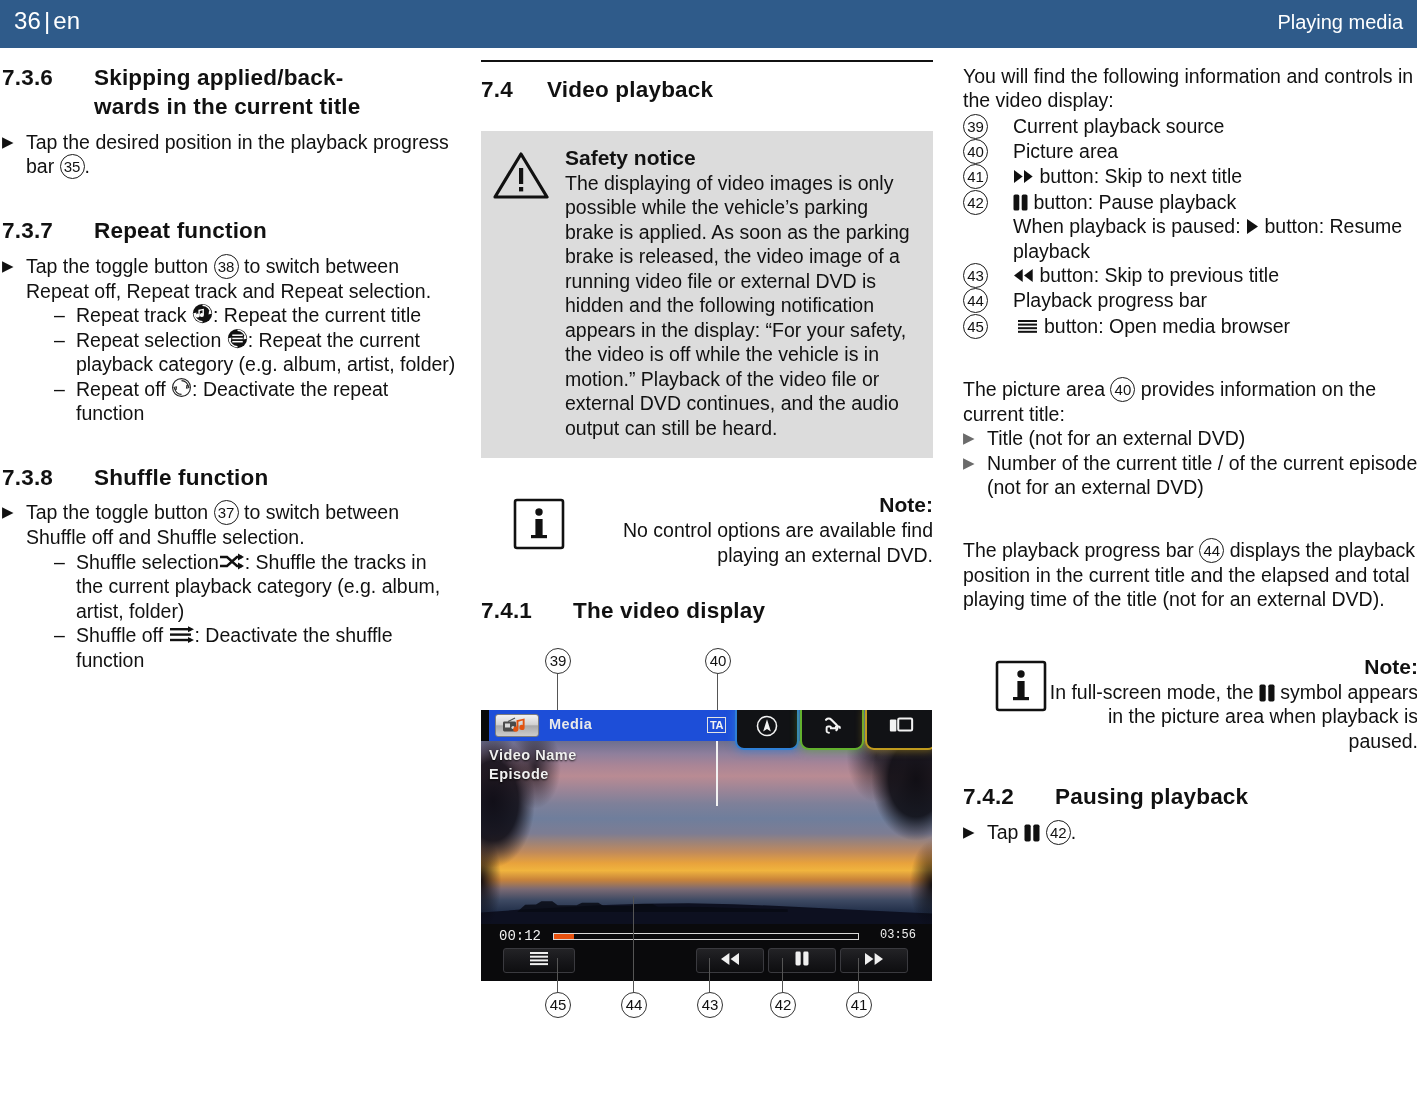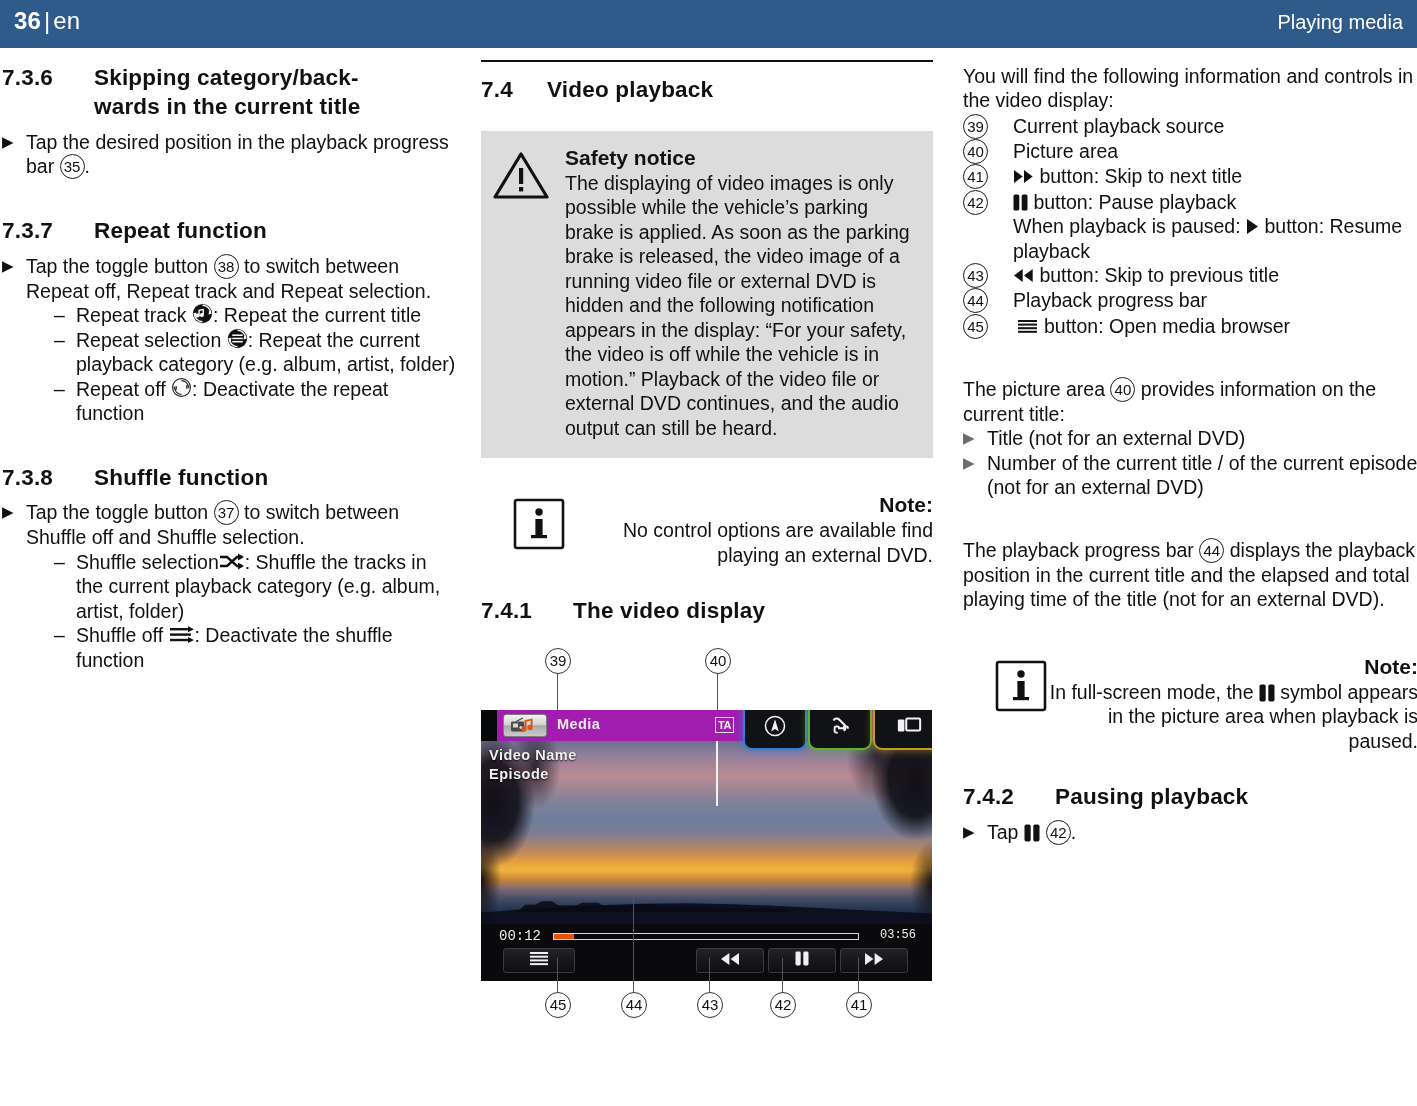--- a/index.html
+++ b/index.html
@@ -24,21 +24,21 @@
     background: #2f5b8a;
     color: #ffffff;
   }
   #page-header .hdr-left {
     position: absolute;
     left: 14px; top: 7px;
     font-size: 24px;
     letter-spacing: .1px;
     white-space: nowrap;
   }
-  #page-header .hdr-left .pg-num { font-weight: bold; }
+  #page-header .hdr-left .pg-num { font-weight: normal; }
   #page-header .hdr-left .pg-sep { font-weight: 300; margin: 0 3px; }
   #page-header .hdr-left .pg-lang { font-weight: 400; }
   #page-header .hdr-right {
     position: absolute;
     right: 14px; top: 11px;
     font-size: 20px;
     white-space: nowrap;
   }
 
   
@@ -231,23 +231,23 @@
     width: 60%; height: 18px;
     background: rgba(8,10,20,.85);
     clip-path: polygon(0 100%, 3% 60%, 7% 58%, 9% 40%, 13% 40%, 15% 62%, 22% 62%,
                        24% 48%, 30% 48%, 32% 66%, 42% 66%, 44% 55%, 50% 55%,
                        52% 70%, 70% 72%, 80% 78%, 100% 84%, 100% 100%);
   }
 
   
   #dev-topbar {
     position: absolute;
-    left: 16px; top: 0;
+    left: 8px; top: 0;
     width: 493px; height: 31px;
-    background: #a21caf;
+    background: #1d4ed8;
   }
   #dev-src-tile {
     position: absolute;
     left: 6px; top: 4px;
     width: 44px; height: 23px;
     border-radius: 3px;
     background: linear-gradient(to bottom, #f2f2f2 0%, #d2d2d2 45%, #a9a9a9 52%, #cccccc 100%);
     border: 1px solid #7d7d7d;
     box-sizing: border-box;
   }
@@ -391,21 +391,21 @@
 
 <div id="content">
 
   <div class="col" id="col-left">
 
     <div style="height:16px"></div>
 
     <div class="h3">
       <span class="num">7.3.6</span>
       <span class="ttl">
-        <span>Skipping category/back-</span><br>
+        <span>Skipping applied/back-</span><br>
         <span>wards in the current title</span>
       </span>
     </div>
 
     <div class="sp8"></div>
 
     <div class="arrow-item">
       <span class="mk">▶</span>
       <span class="tx"><span>Tap the desired position in the playback progress bar </span><span class="cnum">35</span><span>.</span></span>
     </div>

